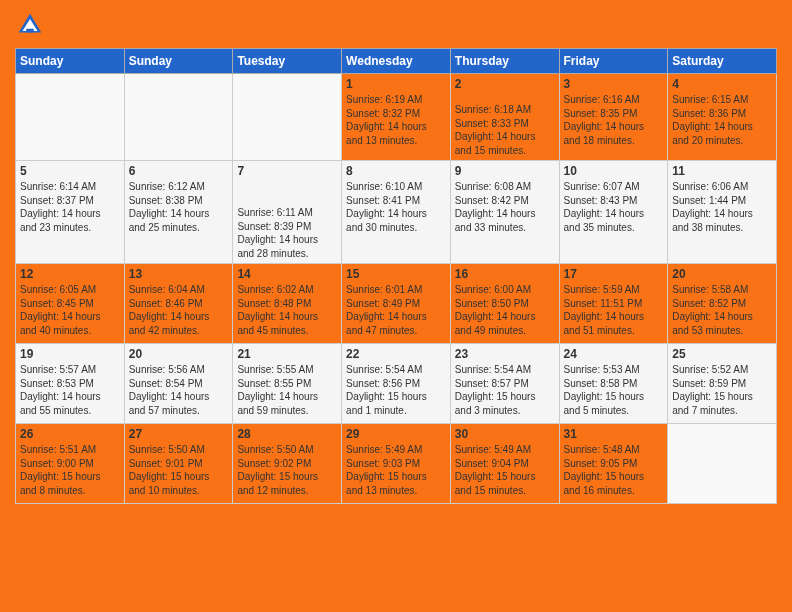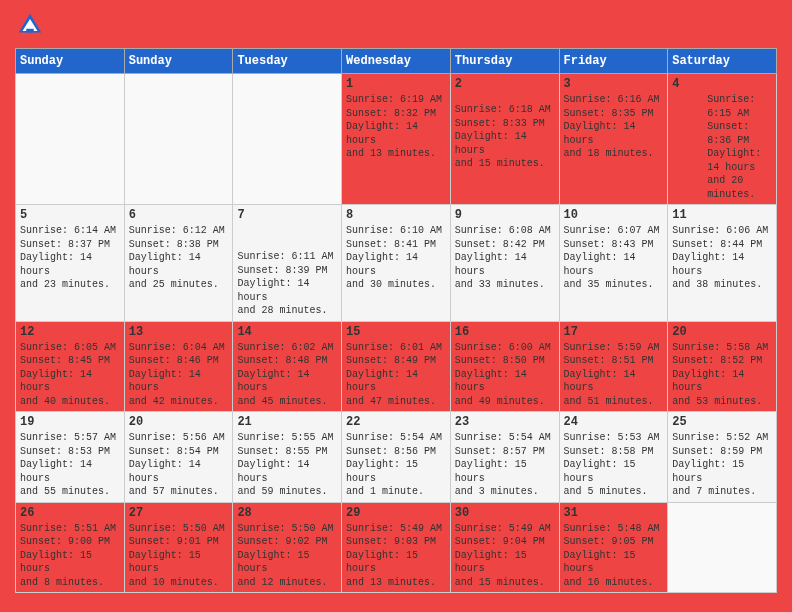--- a/index.html
+++ b/index.html
@@ -6,23 +6,22 @@
     body {
       font-family: Arial, sans-serif;
       background: #fff;
       width: 792px;
       height: 612px;
       overflow: hidden;
     }
     .page {
       width: 792px;
       min-height: 612px;
-      background: #ef4444;
+      background: #f97316;
       padding: 10px 15px 10px 15px;
-      font-family: Liberation Mono, monospace;
     }
     .header {
       display: flex;
       justify-content: space-between;
       align-items: flex-start;
       margin-bottom: 8px;
     }
     .logo {
       display: flex;
       align-items: center;
@@ -157,21 +156,21 @@
           </td>
           <td>
             <span class="day-num">3</span>
             <div class="day-info" style="white-space: pre-line;">Sunrise: 6:16 AM
 Sunset: 8:35 PM
 Daylight: 14 hours
 and 18 minutes.</div>
           </td>
           <td>
             <span class="day-num">4</span>
-            <div class="day-info" style="white-space: pre-line; margin-left: 35px;">Sunrise: 6:15 AM
+            <div class="day-info" style="white-space: pre-line;">Sunrise: 6:15 AM
 Sunset: 8:36 PM
 Daylight: 14 hours
 and 20 minutes.</div>
           </td>
         </tr>
         <tr>
           <td>
             <span class="day-num">5</span>
             <div class="day-info" style="white-space: pre-line;">Sunrise: 6:14 AM
 Sunset: 8:37 PM
@@ -209,21 +208,21 @@
           <td>
             <span class="day-num">10</span>
             <div class="day-info" style="white-space: pre-line;">Sunrise: 6:07 AM
 Sunset: 8:43 PM
 Daylight: 14 hours
 and 35 minutes.</div>
           </td>
           <td>
             <span class="day-num">11</span>
             <div class="day-info" style="white-space: pre-line;">Sunrise: 6:06 AM
-Sunset: 8:44 PM
+Sunset: 1:44 PM
 Daylight: 14 hours
 and 38 minutes.</div>
           </td>
         </tr>
         <tr>
           <td>
             <span class="day-num">12</span>
             <div class="day-info" style="white-space: pre-line;">Sunrise: 6:05 AM
 Sunset: 8:45 PM
 Daylight: 14 hours
@@ -253,21 +252,21 @@
           <td>
             <span class="day-num">16</span>
             <div class="day-info" style="white-space: pre-line;">Sunrise: 6:00 AM
 Sunset: 8:50 PM
 Daylight: 14 hours
 and 49 minutes.</div>
           </td>
           <td>
             <span class="day-num">17</span>
             <div class="day-info" style="white-space: pre-line;">Sunrise: 5:59 AM
-Sunset: 8:51 PM
+Sunset: 11:51 PM
 Daylight: 14 hours
 and 51 minutes.</div>
           </td>
           <td>
             <span class="day-num">20</span>
             <div class="day-info" style="white-space: pre-line;">Sunrise: 5:58 AM
 Sunset: 8:52 PM
 Daylight: 14 hours
 and 53 minutes.</div>
           </td>

